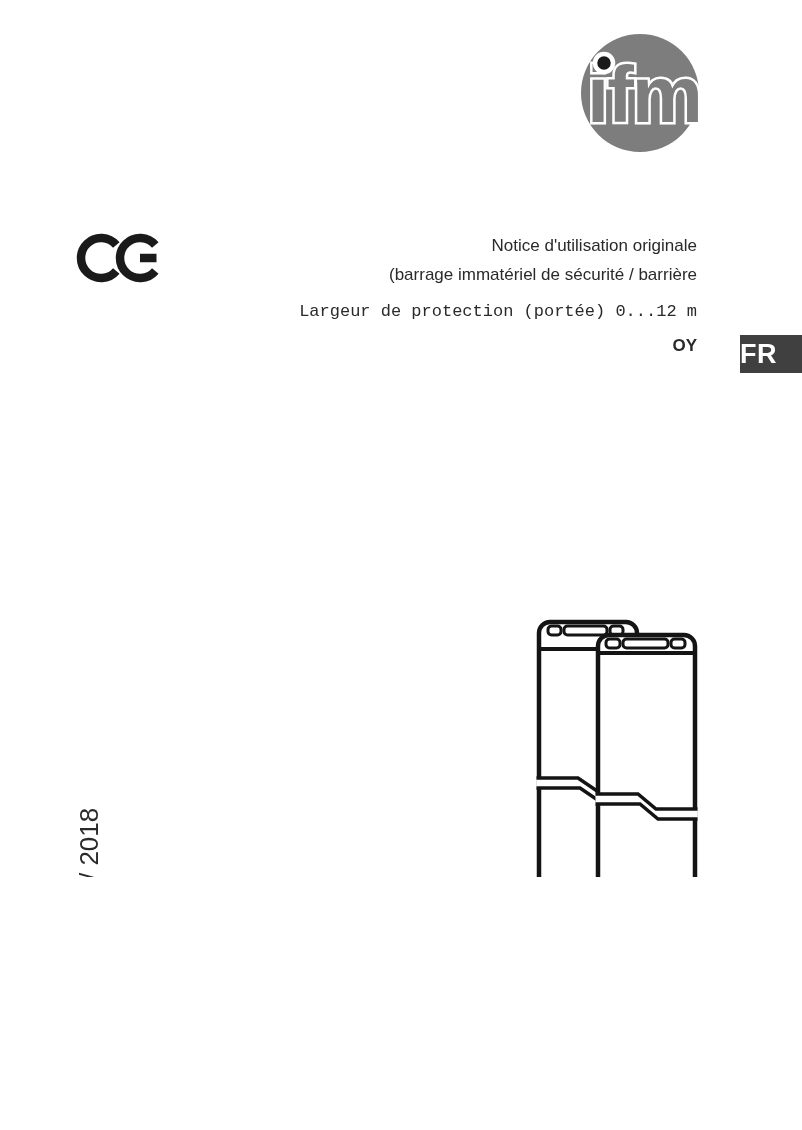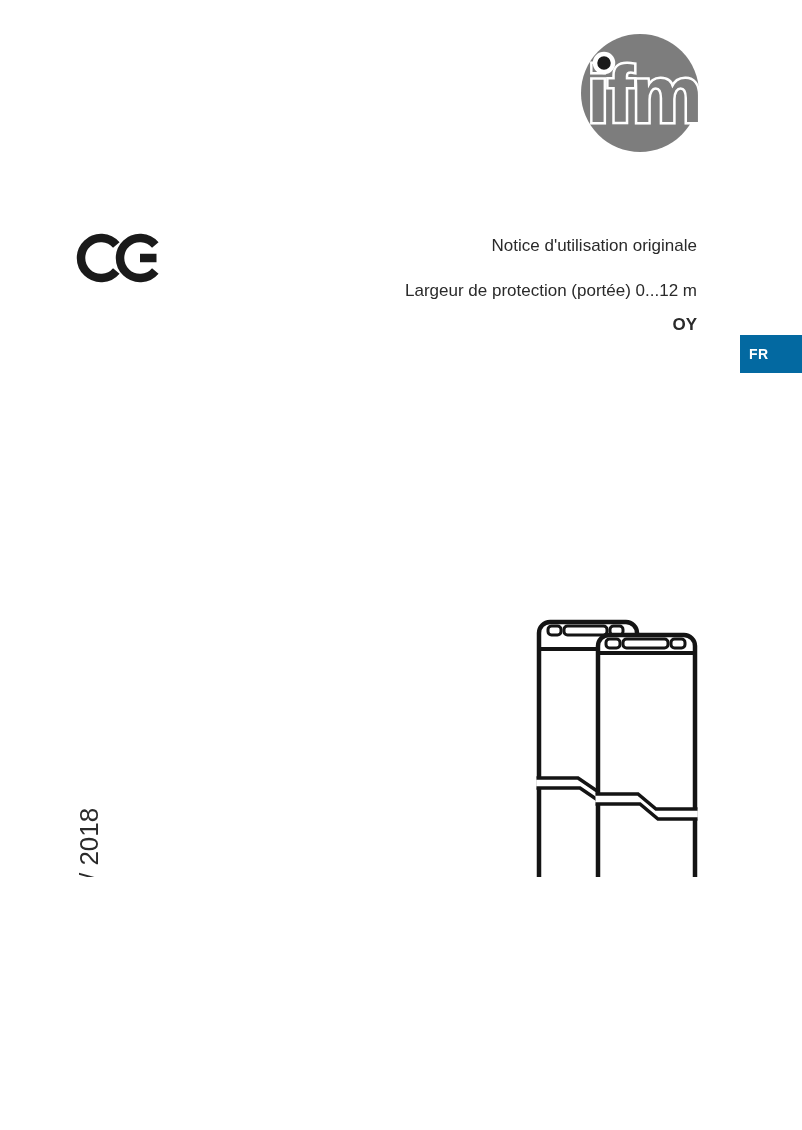--- a/index.html
+++ b/index.html
@@ -8,31 +8,31 @@
     width:802px;height:877px;
     background:#ffffff;
     overflow:hidden;
     font-family:"Liberation Sans", sans-serif;
     color:#262626;
   }
   .logo{position:absolute;left:576px;top:30px;}
   .ce{position:absolute;left:72px;top:228px;}
   .lang-badge{
     position:absolute;left:740px;top:335px;width:62px;height:38px;
-    background:#0369a1;color:#ffffff;
-    font-weight:bold;font-size:14px;line-height:38px;
-    padding-left:9px;box-sizing:border-box;
+    background:#404040;color:#ffffff;
+    font-weight:bold;font-size:27px;line-height:38px;
+    box-sizing:border-box;
     letter-spacing:0.5px;
   }
   .title-block{
     position:absolute;top:231px;right:105px;width:560px;
     text-align:right;
     font-size:17px;line-height:29px;color:#2a2a2a;
   }
-  .title-block .subtitle{margin-top:16px;}
+  .title-block .subtitle{margin-top:8px;font-family:Liberation Mono, monospace;}
   .title-block .product-code{margin-top:5px;font-weight:bold;text-align:right;}
   .doc-number{
     position:absolute;left:74px;top:1068px;
     transform:rotate(-90deg);transform-origin:0 0;
     font-size:26px;color:#2a2a2a;
     white-space:pre;width:300px;height:32px;
   }
   .figure{position:absolute;left:528px;top:612px;}
   svg{display:block;}
 </style>
@@ -54,20 +54,21 @@
       <path d="M114.3,245.1 A20,20 0 1 0 114.3,270.9" fill="none" stroke="#1a1a1a" stroke-width="8.5"></path>
       <path d="M153.3,245.1 A20,20 0 1 0 153.3,270.9" fill="none" stroke="#1a1a1a" stroke-width="8.5"></path>
       <line x1="138" y1="258" x2="154.5" y2="258" stroke="#1a1a1a" stroke-width="8.5"></line>
     </svg>
   </div>
 
   <div class="lang-badge">FR</div>
 
   <div class="title-block">
     <div>Notice d'utilisation originale</div>
+    <div>(barrage immatériel de sécurité / barrière</div>
     <div class="subtitle">Largeur de protection (portée) 0...12 m</div>
     <div class="product-code">OY</div>
   </div>
 
   <div class="figure">
     <svg width="180" height="468" viewBox="528 612 180 468" fill="none" stroke-linecap="butt">
 
       <g stroke="#141414">
 
         <path d="M565,1005 h63 v18 a5,5 0 0 1 -5,5 h-53 a5,5 0 0 1 -5,-5 z" fill="#fff" stroke-width="4"></path>

